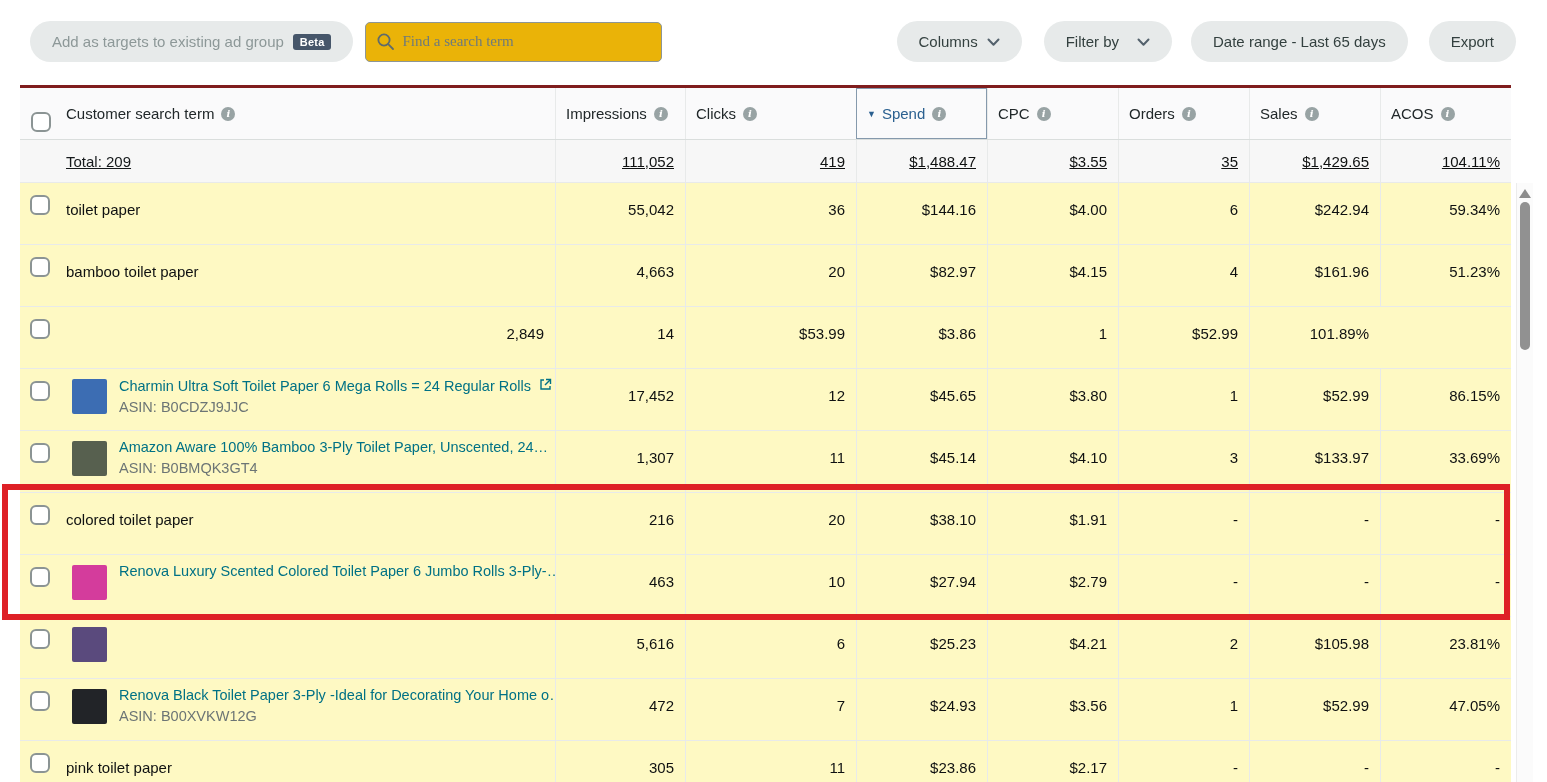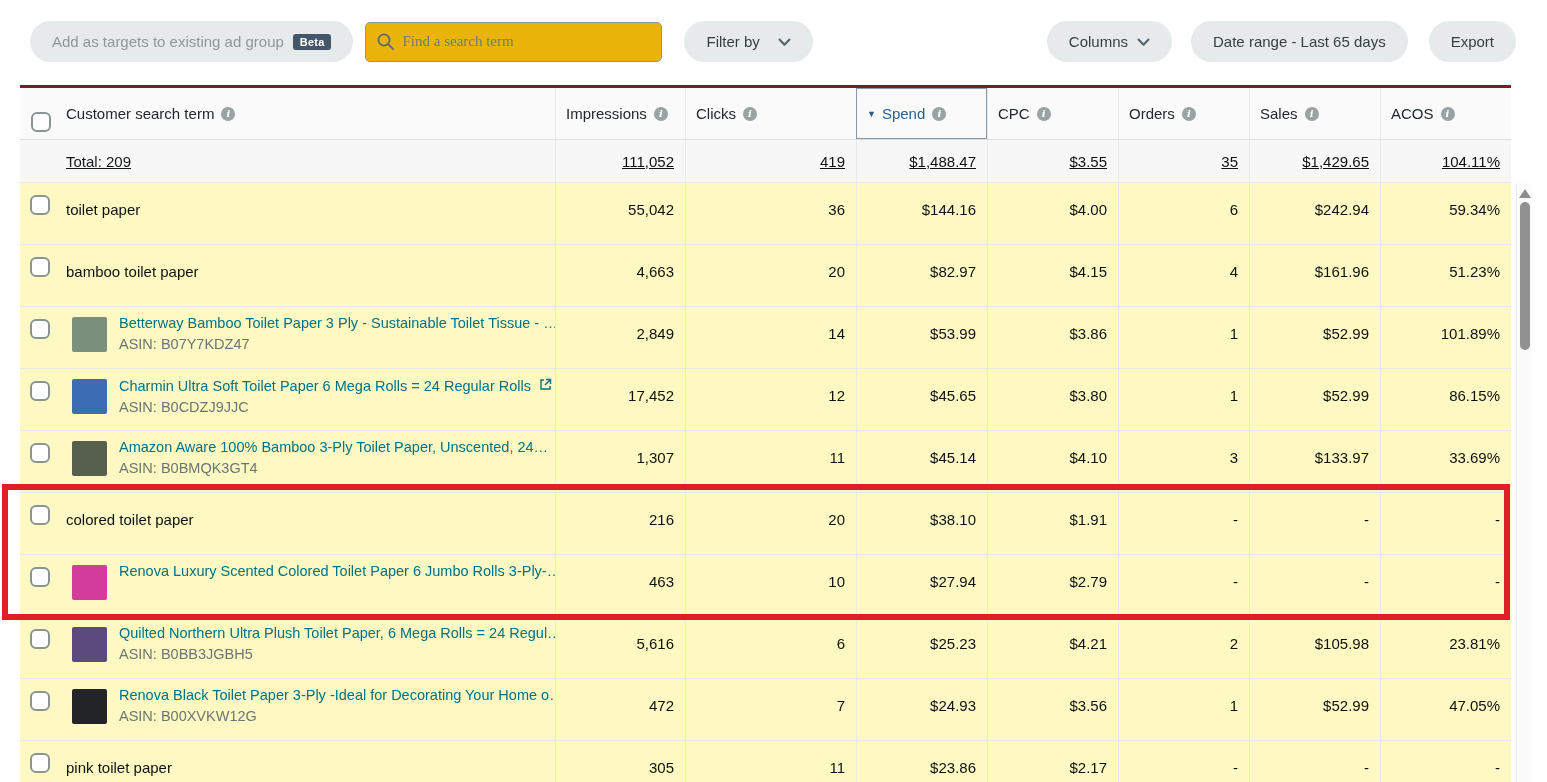--- a/index.html
+++ b/index.html
@@ -118,31 +118,31 @@
   <div class="search-wrap">
     <span class="search-icon">
       <svg width="19" height="19" viewBox="0 0 19 19">
           <circle cx="8" cy="8" r="5.6" fill="none" stroke="#5f6b6c" stroke-width="1.8"></circle>
           <line x1="12.2" y1="12.2" x2="17" y2="17" stroke="#5f6b6c" stroke-width="1.8" stroke-linecap="round"></line>
         </svg>
     </span>
     <input class="search-input" type="text" placeholder="Find a search term" style="">
   </div>
 
-  <button class="pill filter-pill">
-    <span>Filter by</span>
+  <button class="pill columns-pill">
+    <span>Columns</span>
     <span class="chev">
       <svg width="13" height="9" viewBox="0 0 13 9">
           <path d="M1.5 1.5 L6.5 6.8 L11.5 1.5" fill="none" stroke="#54626d" stroke-width="2" stroke-linecap="round" stroke-linejoin="round"></path>
         </svg>
     </span>
   </button>
 
-  <button class="pill columns-pill">
-    <span>Columns</span>
+  <button class="pill filter-pill">
+    <span>Filter by</span>
     <span class="chev">
       <svg width="13" height="9" viewBox="0 0 13 9">
           <path d="M1.5 1.5 L6.5 6.8 L11.5 1.5" fill="none" stroke="#54626d" stroke-width="2" stroke-linecap="round" stroke-linejoin="round"></path>
         </svg>
     </span>
   </button>
 
   <button class="pill date-pill">
     <span>Date range - Last 65 days</span>
   </button>
@@ -247,30 +247,20 @@
     <div class="cell num">$82.97</div>
     <div class="cell num">$4.15</div>
     <div class="cell num">4</div>
     <div class="cell num">$161.96</div>
     <div class="cell num">51.23%</div>
   </div>
       <div class="row data-row">
     <div class="cell checkbox-cell">
       <span class="checkbox"></span>
     </div>
-    <div class="cell term-cell">
-      <span class="thumb" style="background: rgb(123, 143, 125);"></span>
-      <span class="term-stack">
-        <span class="term-line">
-          <span class="product-link">Betterway Bamboo Toilet Paper 3 Ply - Sustainable Toilet Tissue - …</span>
-
-        </span>
-        <span class="asin">ASIN: B07Y7KDZ47</span>
-      </span>
-    </div>
     <div class="cell num">2,849</div>
     <div class="cell num">14</div>
     <div class="cell num">$53.99</div>
     <div class="cell num">$3.86</div>
     <div class="cell num">1</div>
     <div class="cell num">$52.99</div>
     <div class="cell num">101.89%</div>
   </div>
       <div class="row data-row">
     <div class="cell checkbox-cell">
@@ -364,27 +354,20 @@
     <div class="cell num">-</div>
     <div class="cell num">-</div>
     <div class="cell num">-</div>
   </div>
       <div class="row data-row">
     <div class="cell checkbox-cell">
       <span class="checkbox"></span>
     </div>
     <div class="cell term-cell">
       <span class="thumb" style="background: rgb(90, 74, 125);"></span>
-      <span class="term-stack">
-        <span class="term-line">
-          <span class="product-link">Quilted Northern Ultra Plush Toilet Paper, 6 Mega Rolls = 24 Regul…</span>
-
-        </span>
-        <span class="asin">ASIN: B0BB3JGBH5</span>
-      </span>
     </div>
     <div class="cell num">5,616</div>
     <div class="cell num">6</div>
     <div class="cell num">$25.23</div>
     <div class="cell num">$4.21</div>
     <div class="cell num">2</div>
     <div class="cell num">$105.98</div>
     <div class="cell num">23.81%</div>
   </div>
       <div class="row data-row">

